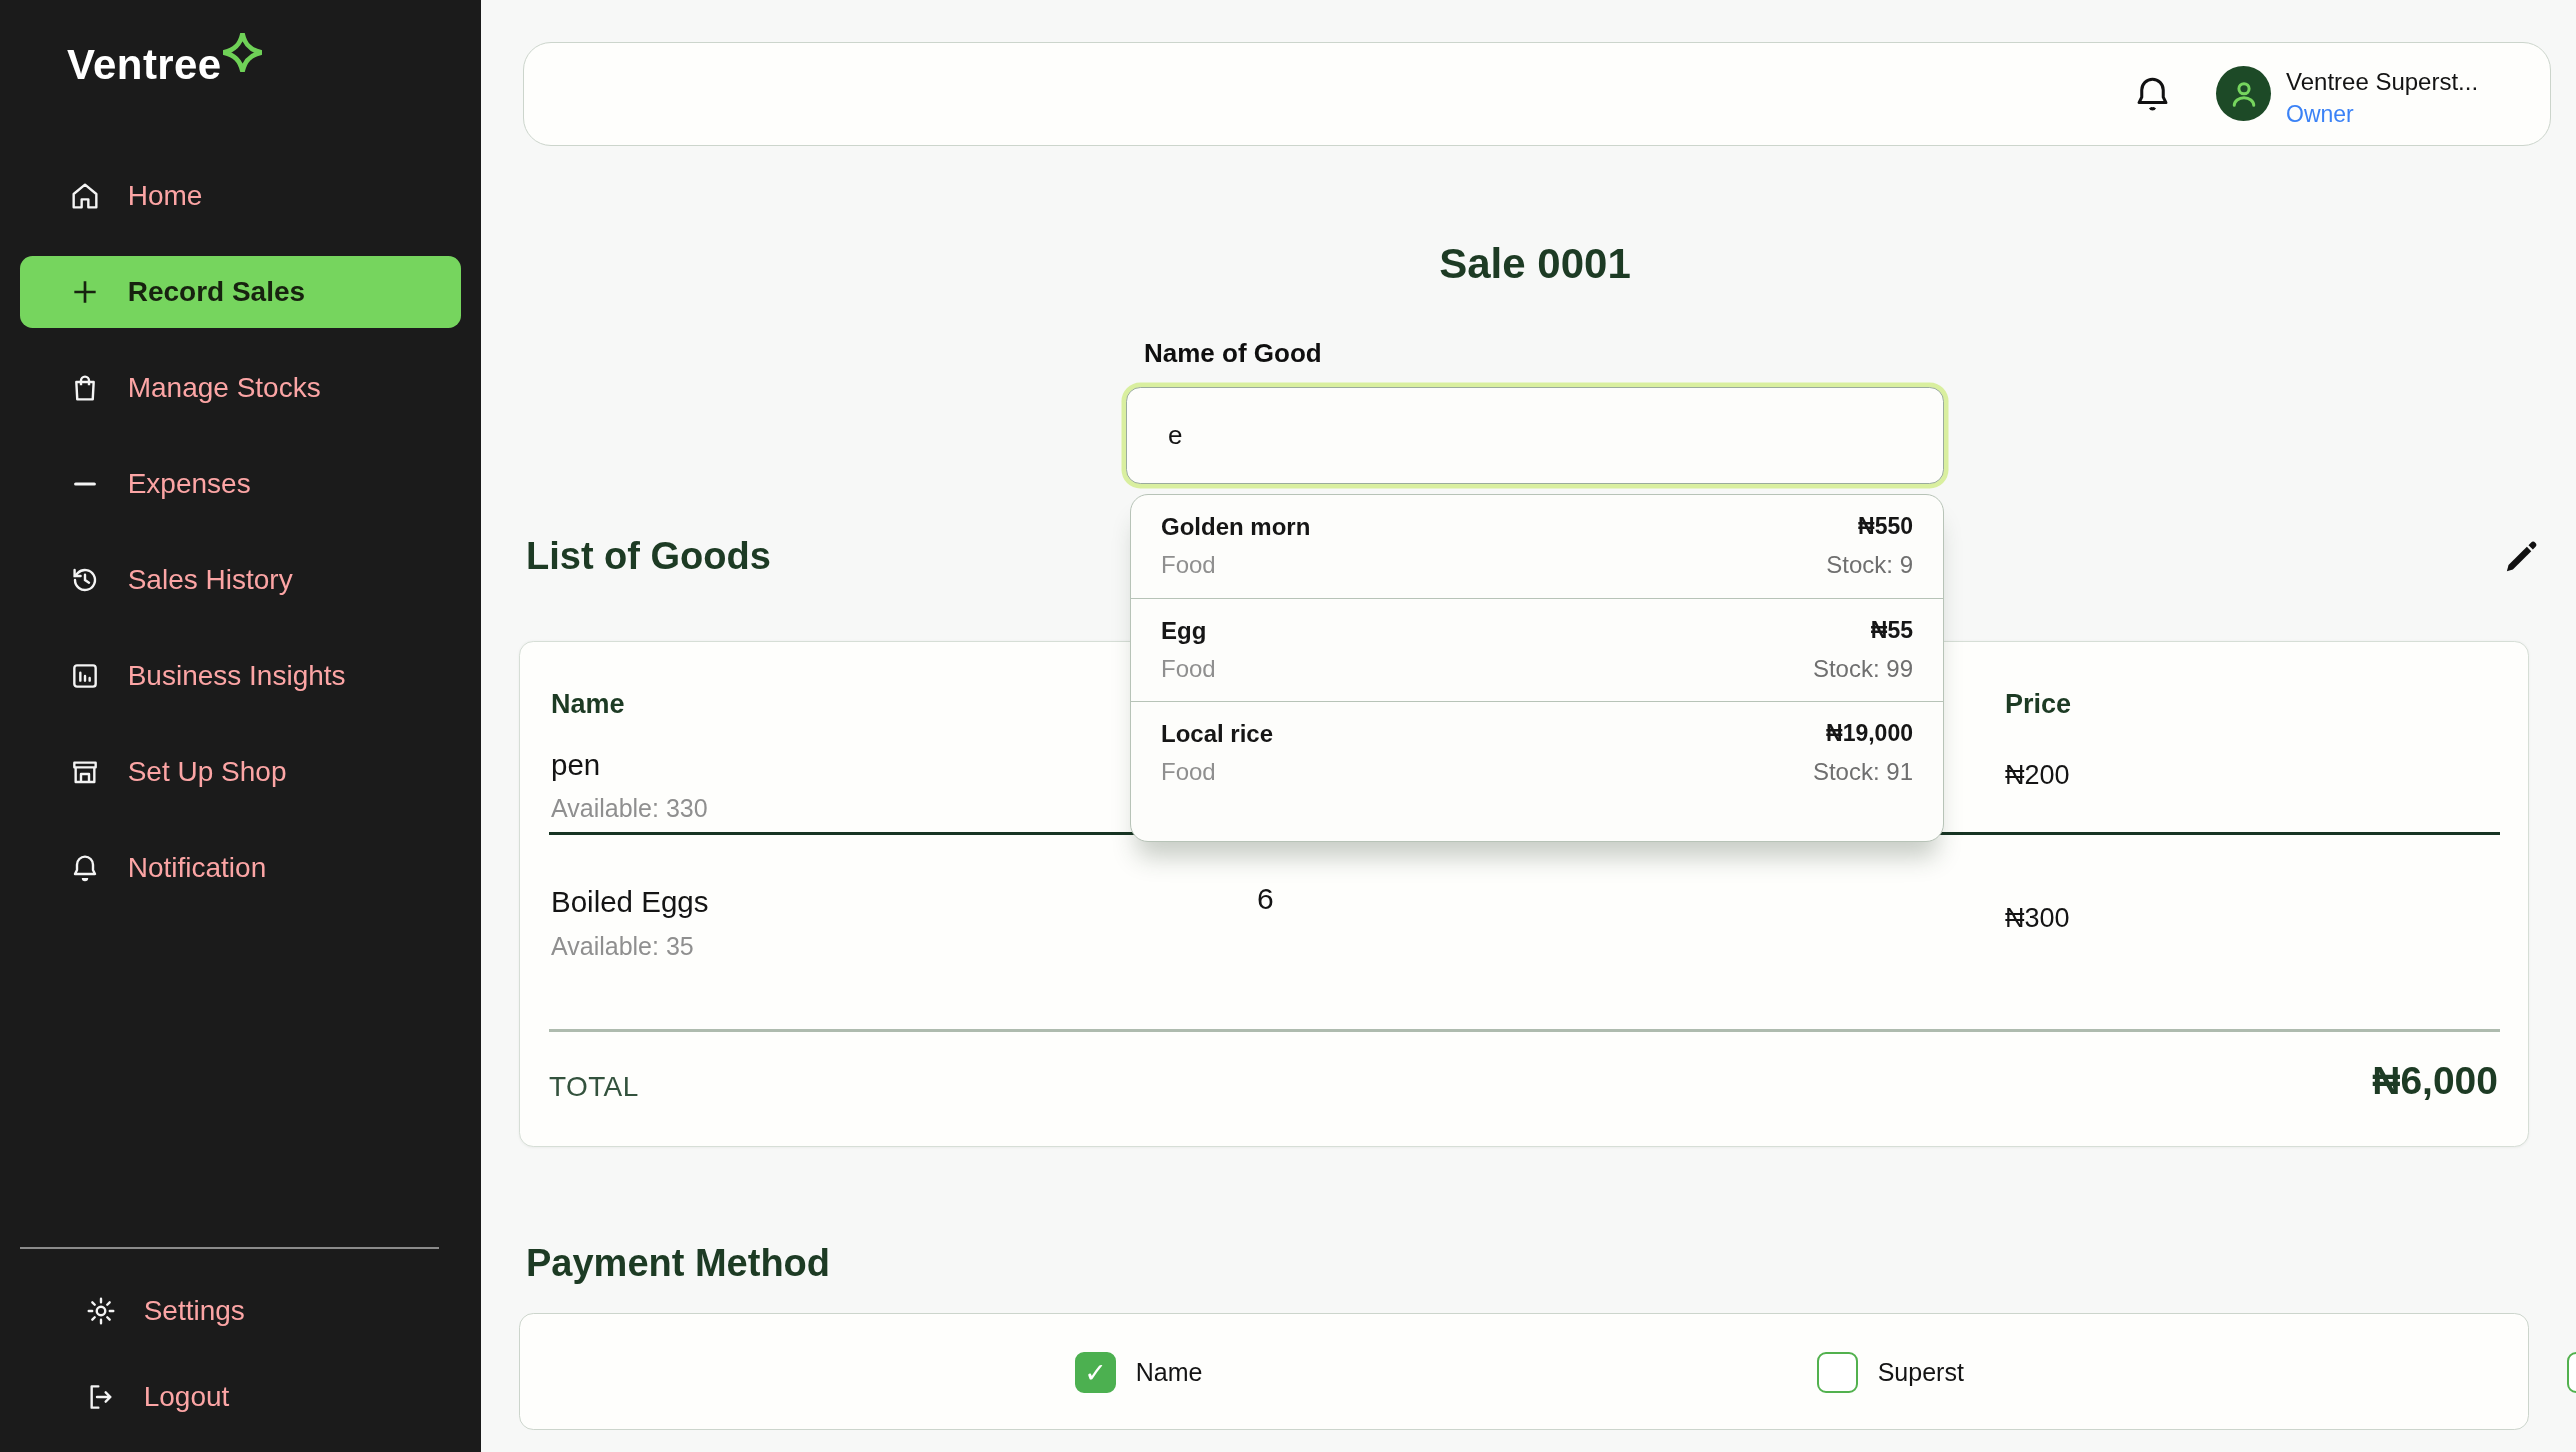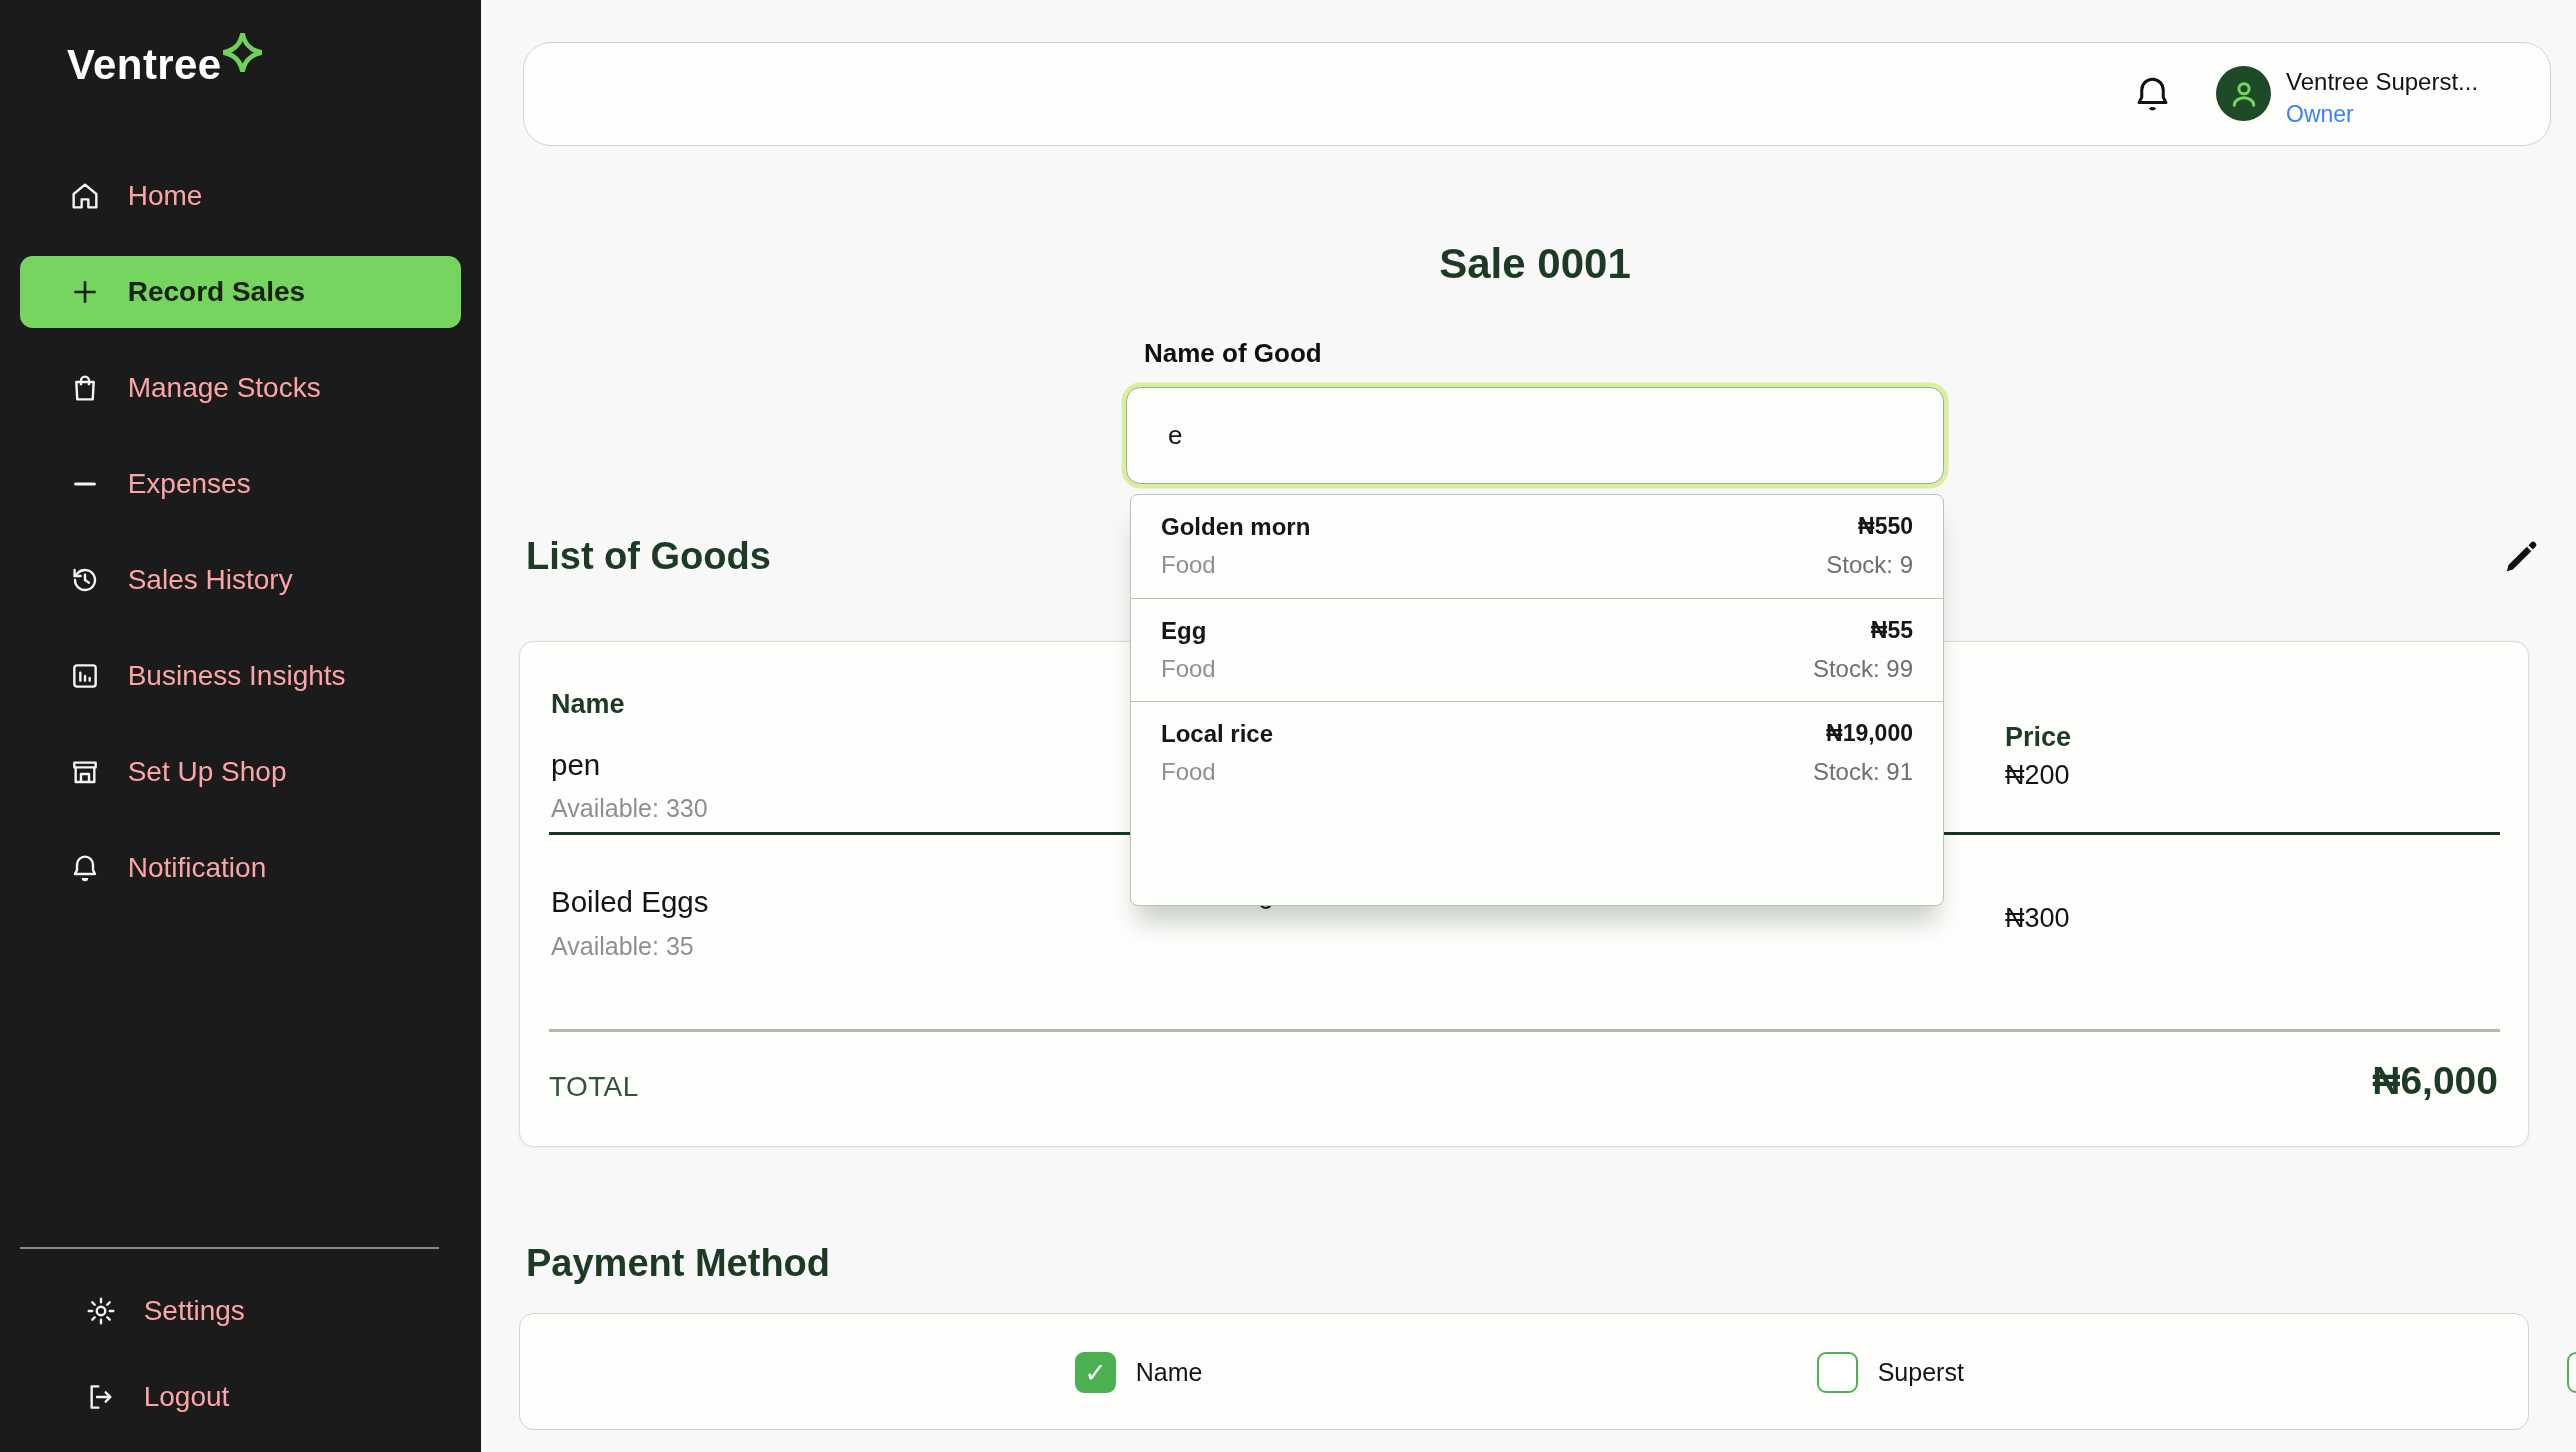--- a/index.html
+++ b/index.html
@@ -49,22 +49,22 @@
   .good-label{position:absolute;left:1144px;top:338px;font-size:26px;font-weight:700;color:#0f0f0f;}
   .good-input{
     position:absolute;left:1126px;top:387px;width:818px;height:97px;
     background:#fdfdfb;border:1.8px solid #9aab9d;border-radius:14.3px;
     box-shadow:0 0 0 4.5px #d9ef9f;
     font-size:26px;color:#141414;padding:0 41px;outline:none;
     font-family:"Liberation Sans","DejaVu Sans",sans-serif;
   }
   
   .dropdown{
-    position:absolute;left:1130px;top:494px;width:814px;height:412px;
-    background:#fdfdfb;border:1.8px solid #b7c3b7;border-radius:8px;
+    position:absolute;left:1130px;top:494px;width:814px;height:348px;
+    background:#fdfdfb;border:1.8px solid #b7c3b7;border-radius:18px;
     overflow:hidden;z-index:20;
     box-shadow:0 21.5px 25px -7.2px rgba(40,60,40,.25);
   }
   .dd-item{position:relative;height:103px;padding:18px 30px 0 30px;cursor:pointer;}
   .dd-item + .dd-item{border-top:1.8px solid #b7c3b7;}
   .dd-name{font-size:24px;font-weight:600;color:#161616;}
   .dd-cat{font-size:24px;color:#8f8f8f;margin-top:9.8px;}
   .dd-price{position:absolute;right:30px;top:18px;font-size:23px;font-weight:600;color:#161616;}
   .dd-stock{position:absolute;right:30px;top:56px;font-size:24px;color:#6f6f6f;}
   
@@ -275,21 +275,21 @@
   <div class="section-heading goods-heading">List of Goods</div>
   <div class="edit-btn">
     <svg width="39" height="39" viewBox="0 0 24 24" fill="currentColor">
         <path d="M3 21 L4 17.3 L15.3 6 L18 8.7 L6.7 20 Z"></path>
         <path d="M16.3 5 L17.8 3.5 a1.9 1.9 0 0 1 2.7 2.7 L19 7.7 Z"></path>
       </svg>
   </div>
 
   <div class="goods-card">
     <div class="col-head g-name-col" style="top:47px;">Name</div>
-    <div class="col-head g-price-col" style="top:47px;margin-top:33px;">Price</div>
+    <div class="col-head g-price-col" style="top:47px;">Price</div>
 
     <div>
       <div class="row-name" style="top:106px;">pen</div>
       <div class="row-avail" style="top:152px;">Available: 330</div>
       <div class="row-price" style="top:118px;">₦200</div>
     </div>
 
     <div class="divider-dark"></div>
 
     <div>

